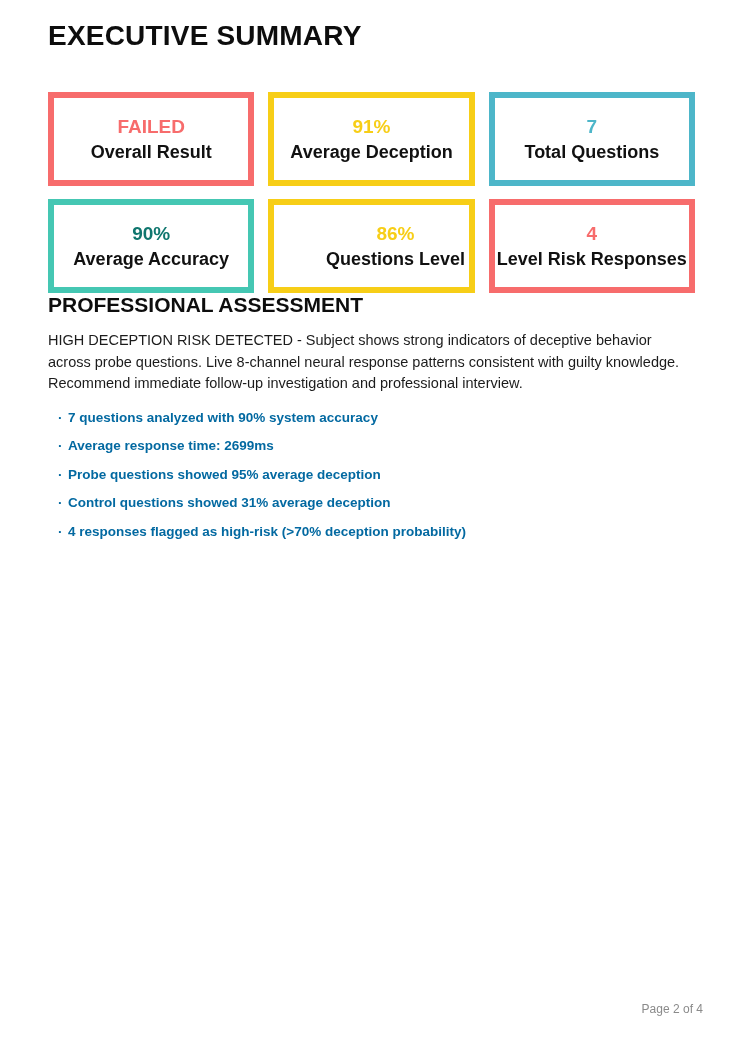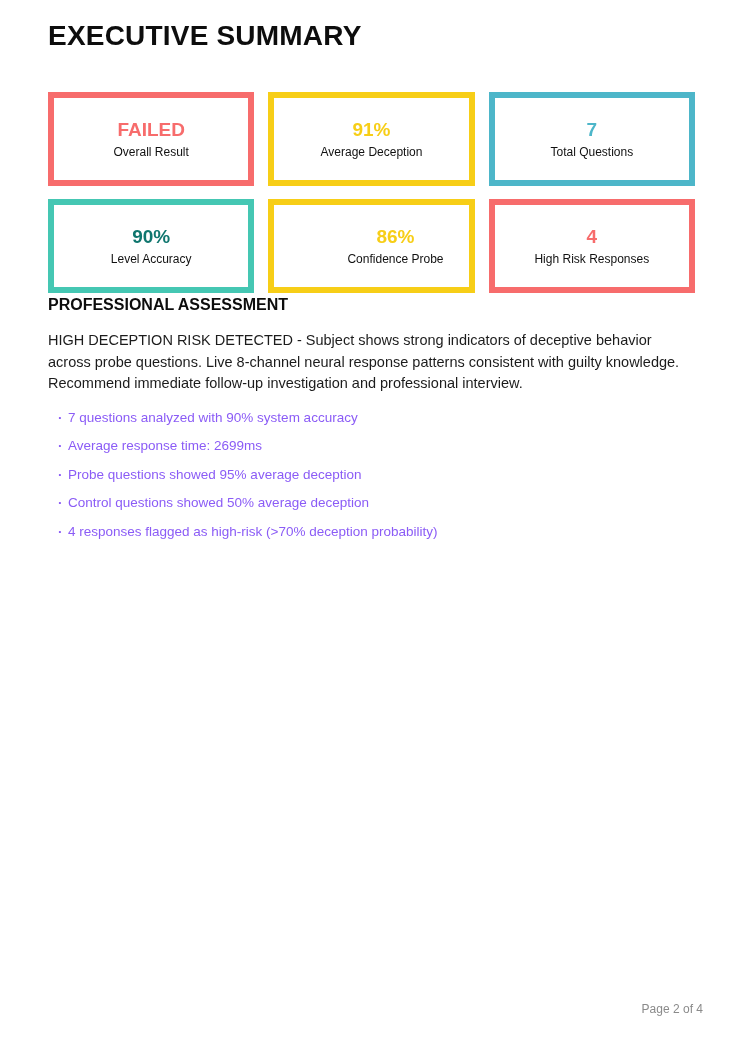--- a/index.html
+++ b/index.html
@@ -47,28 +47,28 @@
     justify-content: center;
     gap: 7px;
     text-align: center;
   }
   .card .value {
     font-size: 19px;
     font-weight: bold;
     line-height: 1;
   }
   .card .label {
-    font-size: 12px;
-    font-weight: normal;
+    font-size: 18px;
+    font-weight: bold;
     color: #111111;
     line-height: 1;
   }
   h2.section-heading {
     margin: 0;
-    font-size: 16px;
+    font-size: 21px;
     line-height: 24px;
     font-weight: bold;
     color: #0d0d0d;
   }
   .assessment-heading { margin-top: 53px; }
   .assessment-body {
     margin: 13px 0 0 0;
     font-size: 14.5px;
     line-height: 21.5px;
     font-weight: normal;
@@ -76,22 +76,22 @@
   }
   .findings-heading { margin-top: 35px; }
   ul.findings-list {
     list-style: none;
     margin: 15px 0 0 0;
     padding: 0 0 0 20px;
   }
   ul.findings-list li {
     position: relative;
     font-size: 13.5px;
-    font-weight: normal;
-    color: #8b5cf6;
+    font-weight: bold;
+    color: #0369a1;
     line-height: 16px;
     margin-bottom: 12.5px;
   }
   ul.findings-list li::before {
     content: "\00B7";
     position: absolute;
     left: -10px;
     font-weight: bold;
   }
   .footer-pagenum {
@@ -123,44 +123,44 @@
         <div class="label">Average Deception</div>
       </div>
 
       <div class="card" style="border-color: rgb(77, 182, 201);">
         <div class="value" style="color: rgb(77, 182, 201);">7</div>
         <div class="label">Total Questions</div>
       </div>
 
       <div class="card" style="border-color: rgb(69, 199, 179);">
         <div class="value" style="color: #0f766e;">90%</div>
-        <div class="label">Level Accuracy</div>
+        <div class="label">Average Accuracy</div>
       </div>
 
       <div class="card" style="border-color: rgb(247, 206, 23); padding-left: 48px;">
         <div class="value" style="color: rgb(247, 206, 23);">86%</div>
-        <div class="label">Confidence Probe</div>
+        <div class="label">Questions Level</div>
       </div>
 
       <div class="card" style="border-color: rgb(247, 108, 108);">
         <div class="value" style="color: rgb(247, 108, 108);">4</div>
-        <div class="label">High Risk Responses</div>
+        <div class="label">Level Risk Responses</div>
       </div>
 
     </div>
 
     <h2 class="section-heading assessment-heading">PROFESSIONAL ASSESSMENT</h2>
 
     <p class="assessment-body">HIGH DECEPTION RISK DETECTED - Subject shows strong indicators of deceptive behavior across probe questions. Live 8-channel neural response patterns consistent with guilty knowledge. Recommend immediate follow-up investigation and professional interview.</p>
 
 
     <ul class="findings-list">
       <li>7 questions analyzed with 90% system accuracy</li>
       <li>Average response time: 2699ms</li>
       <li>Probe questions showed 95% average deception</li>
-      <li>Control questions showed 50% average deception</li>
+      <li>Control questions showed 31% average deception</li>
       <li>4 responses flagged as high-risk (&gt;70% deception probability)</li>
     </ul>
 
   </div>
 
   <div class="footer-pagenum">Page 2 of 4</div>
 </div>
 
 </body></html>

